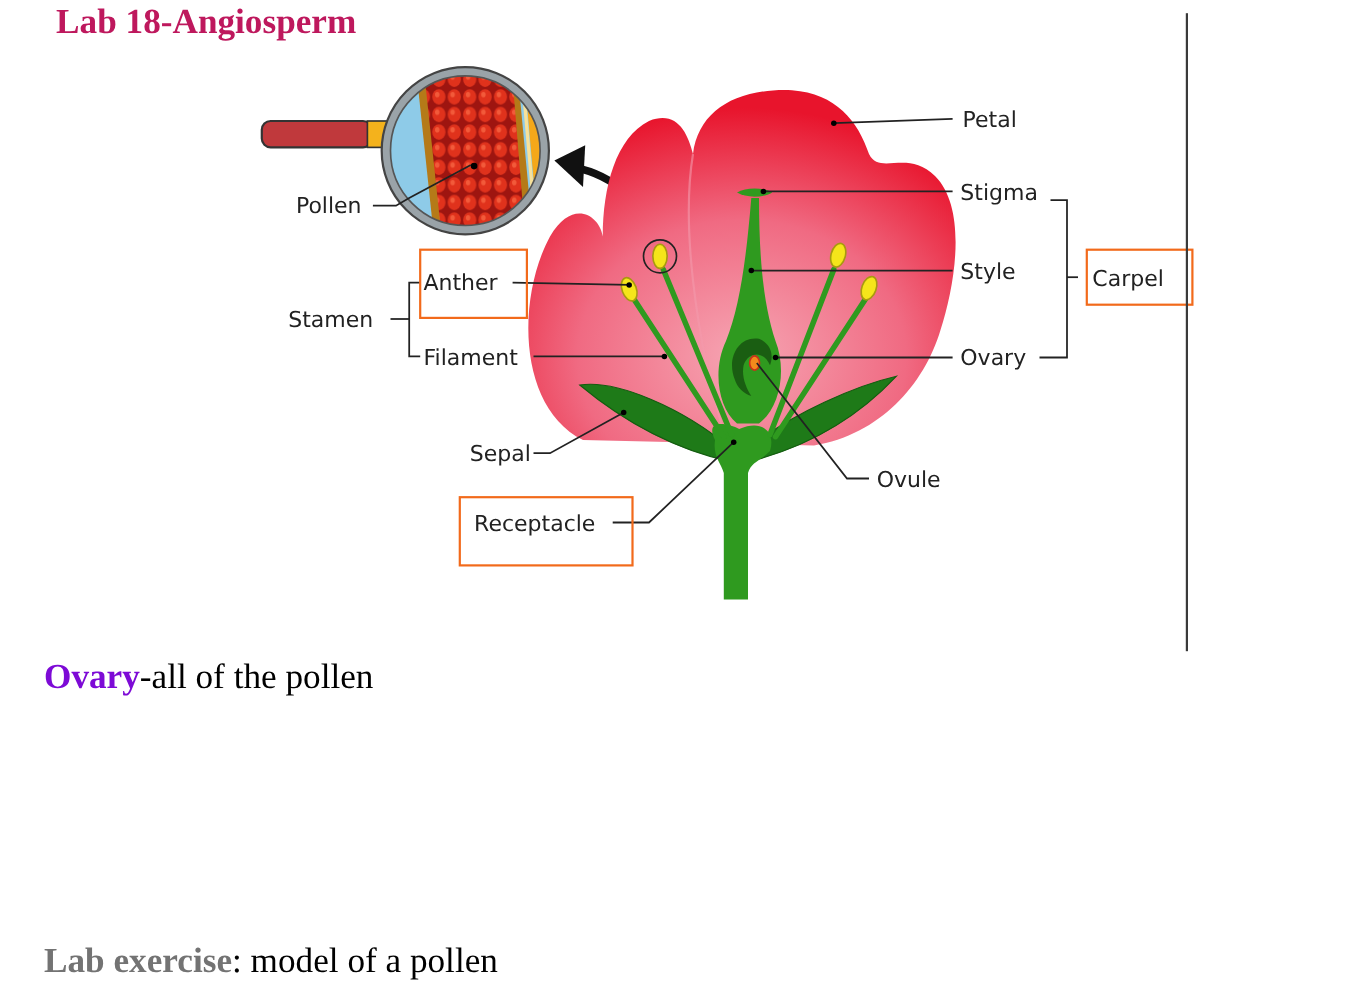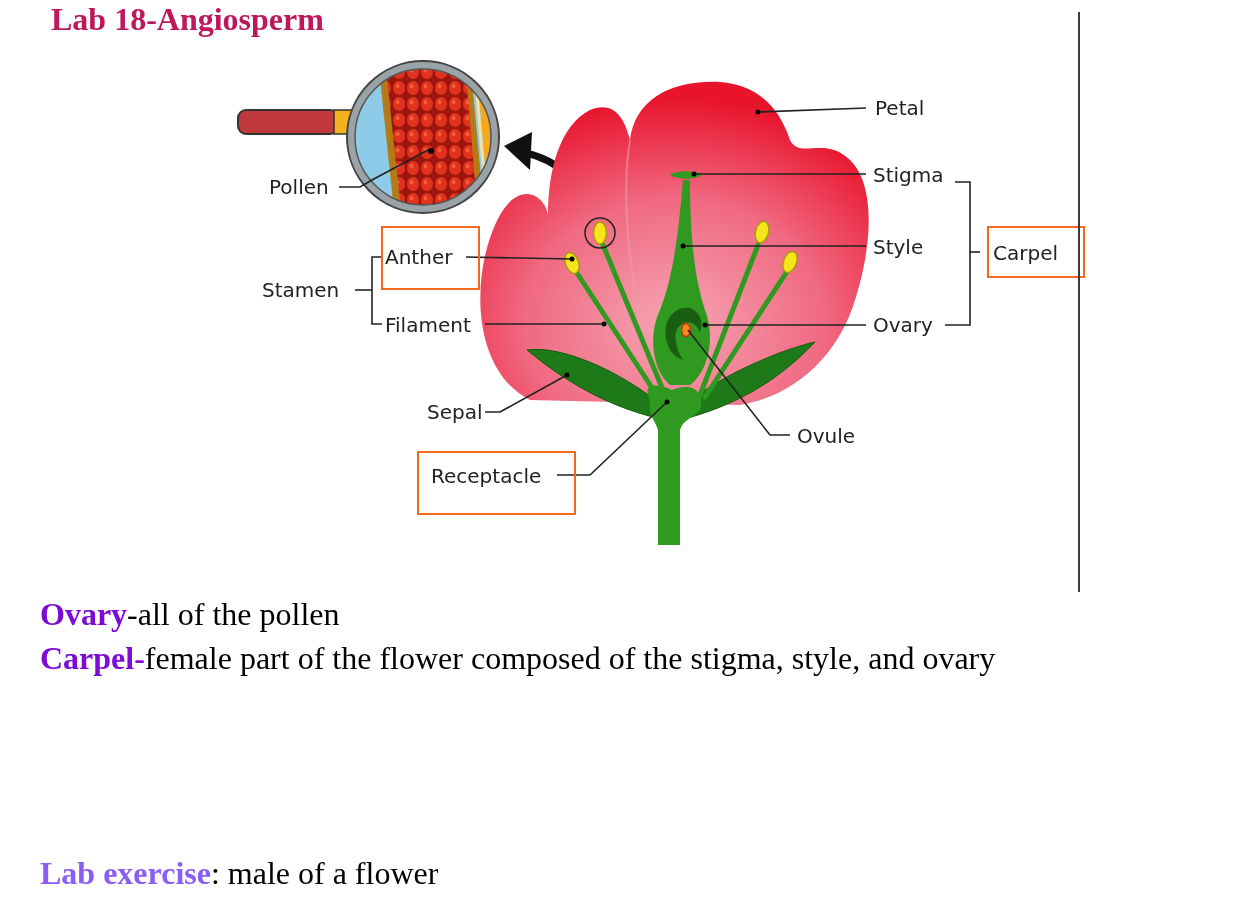--- a/index.html
+++ b/index.html
@@ -4,21 +4,21 @@
 <style>
   html, body { margin: 0; padding: 0; background: #ffffff; }
   body { width: 1244px; height: 898px; position: relative; overflow: hidden; font-family: "Liberation Serif", serif; }
   .title { position: absolute; left: 51px; top: 0px; font-size: 32px; font-weight: bold; color: #be185d; font-family: "Liberation Serif", serif; line-height: 38px; }
   .diagram { position: absolute; left: 0; top: 0; width: 1244px; height: 600px; }
   .lbl { font-family: "DejaVu Sans", sans-serif; font-size: 20px; fill: #222; }
   .defs { position: absolute; left: 40px; top: 592px; font-size: 32px; line-height: 44px; color: #000; }
   .defs .row { white-space: nowrap; }
   .term { color: #7d0ad6; font-weight: bold; }
   .lab { position: absolute; left: 40px; top: 853px; font-size: 32px; line-height: 40px; white-space: nowrap; }
-  .lab .key { color: #8b5cf6; font-weight: bold; }
+  .lab .key { color: #737373; font-weight: bold; }
   .vline { position: absolute; left: 1078px; top: 12px; width: 2px; height: 580px; background: #3a3a3a; }
 </style>
 </head>
 <body>
 
 <div class="title">Lab 18-Angiosperm</div>
 
 <svg class="diagram" viewBox="0 0 1244 600" xmlns="http://www.w3.org/2000/svg">
   <defs>
     <radialGradient id="petalGrad" cx="0.5" cy="0.75" r="0.7">
@@ -131,16 +131,15 @@
   <text class="lbl" x="873" y="254">Style</text>
   <text class="lbl" x="873" y="332">Ovary</text>
   <text class="lbl" x="993" y="260">Carpel</text>
   <text class="lbl" x="797" y="443">Ovule</text>
 </svg>
 
 <div class="vline"></div>
 
 <div class="defs">
   <div class="row"><span class="term">Ovary</span><span>-all of the pollen</span></div>
-  <div class="row"><span class="term">Carpel-</span><span>female part of the flower composed of the stigma, style, and ovary</span></div>
 </div>
 
-<div class="lab"><span class="key">Lab exercise</span><span>: male of a flower</span></div>
+<div class="lab"><span class="key">Lab exercise</span><span>: model of a pollen</span></div>
 
 </body></html>

